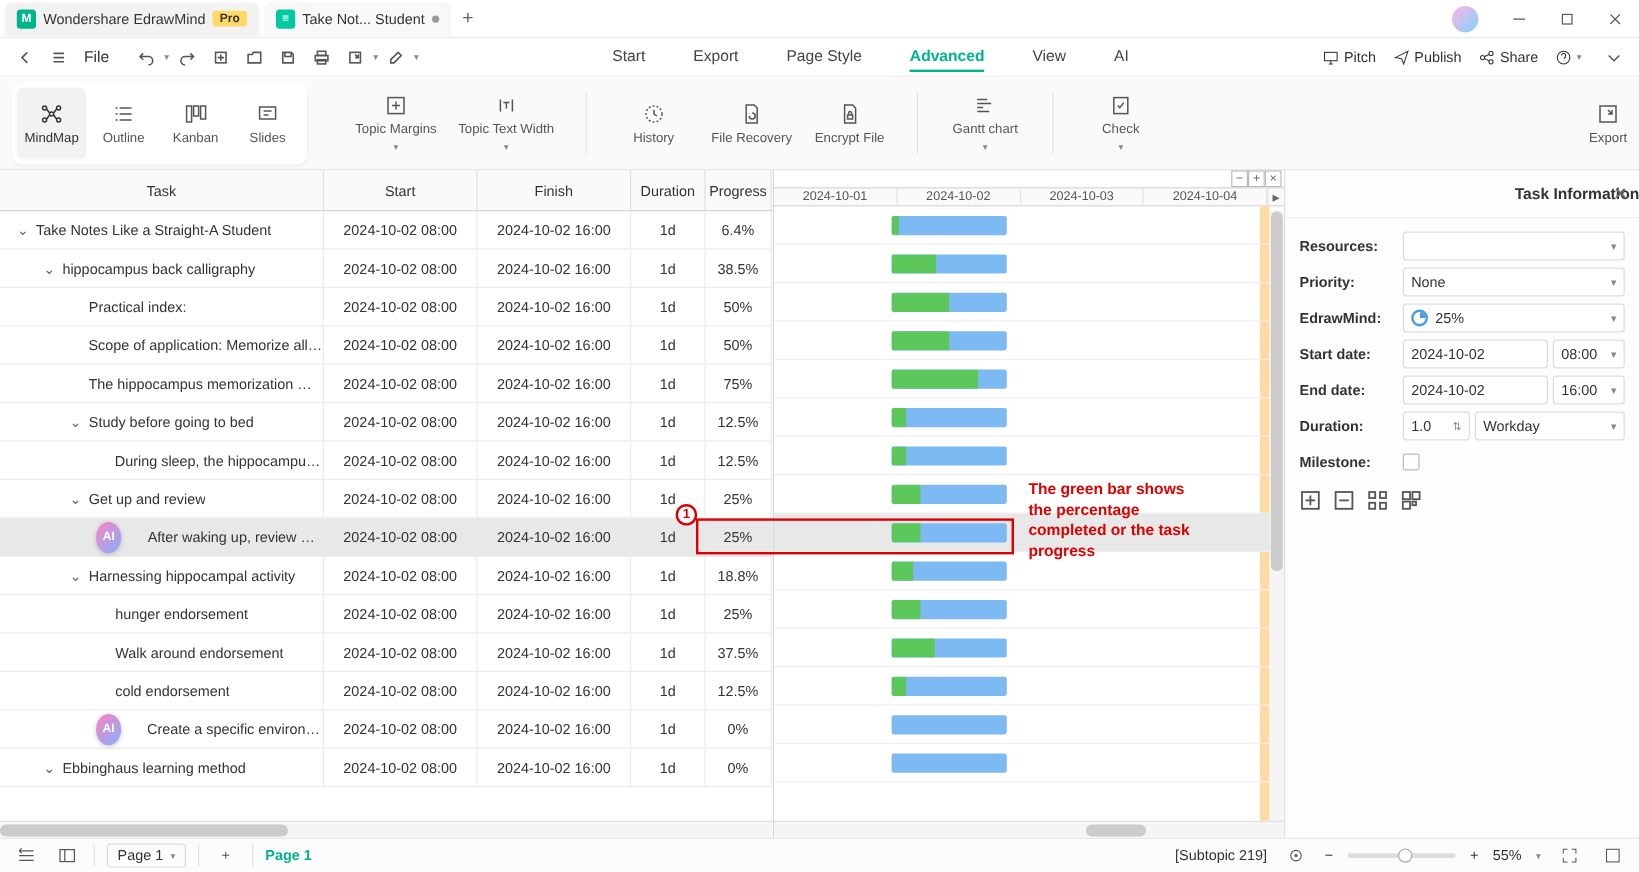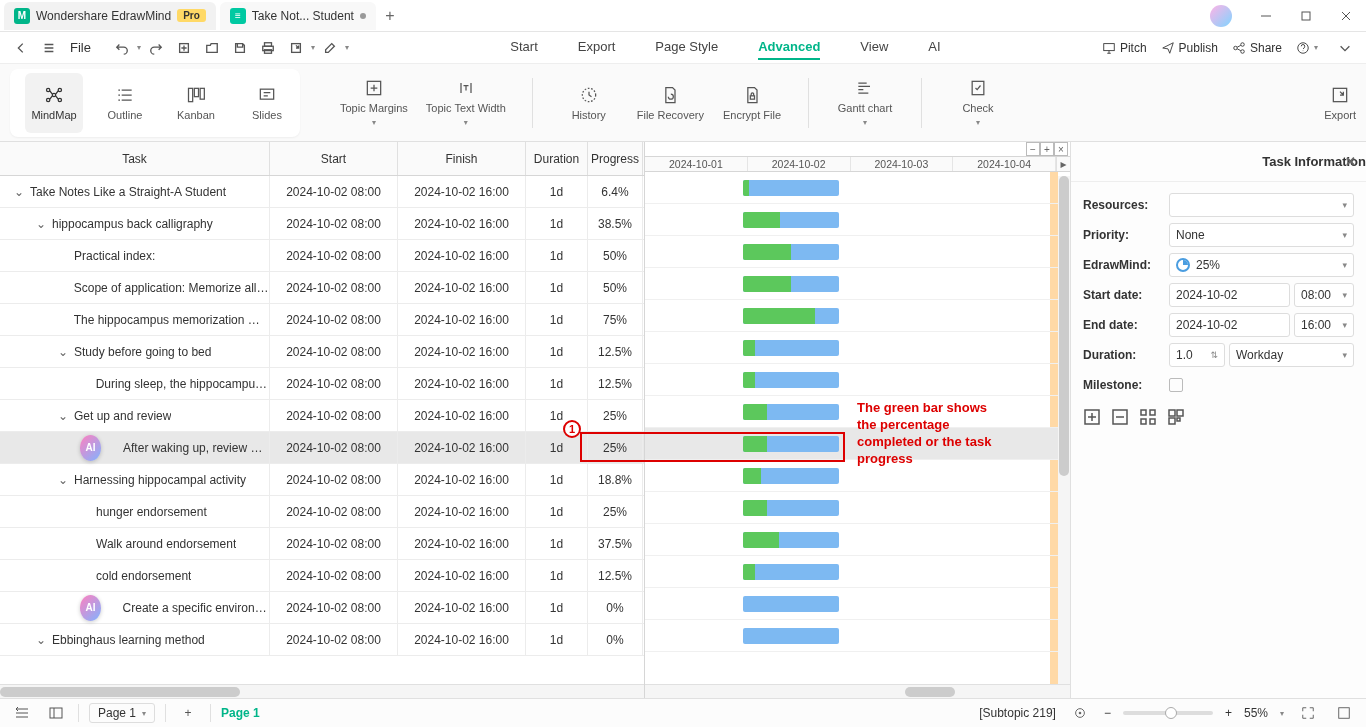--- a/index.html
+++ b/index.html
@@ -26,21 +26,21 @@
 .menu-tabs { margin-left: auto; margin-right: auto; display: flex; gap: 40px; }
 .menu-tab { font-size: 13px; color: #444; padding: 4px 0; cursor: pointer; }
 .menu-tab.active { color: #00b589; border-bottom: 2px solid #00b589; font-weight: 600; }
 .right-actions { display: flex; gap: 14px; align-items: center; color: #333; font-size: 12px; }
 .ra-item { display: flex; align-items: center; gap: 4px; }
 .ra-item svg { width: 14px; height: 14px; stroke: currentColor; fill: none; }
 
 
 .ribbon { height: 78px; background: #fafafa; display: flex; align-items: center; padding: 4px 10px; border-bottom: 1px solid #e0e0e0; }
 .view-modes { background: #fff; border-radius: 8px; padding: 4px; display: flex; gap: 2px; box-shadow: 0 1px 2px rgba(0,0,0,.05); }
-.vm-btn { width: 58px; height: 60px; display: flex; flex-direction: column; align-items: center; justify-content: center; gap: 4px; border-radius: 6px; color: #555; font-size: 11px; margin-left: 11px; }
+.vm-btn { width: 58px; height: 60px; display: flex; flex-direction: column; align-items: center; justify-content: center; gap: 4px; border-radius: 6px; color: #555; font-size: 11px; }
 .vm-btn.active { background: #f2f2f2; color: #333; }
 .vm-btn svg { width: 20px; height: 20px; stroke: currentColor; fill: none; stroke-width: 1.5; }
 .ribbon-grp { display: flex; gap: 18px; margin-left: 40px; }
 .rg-btn { display: flex; flex-direction: column; align-items: center; justify-content: center; gap: 4px; color: #555; font-size: 11px; min-width: 60px; }
 .rg-btn svg { width: 20px; height: 20px; stroke: currentColor; fill: none; stroke-width: 1.5; }
 .rg-sep { width: 1px; height: 50px; background: #e0e0e0; margin: 0 8px; }
 .export-btn { margin-left: auto; display: flex; flex-direction: column; align-items: center; gap: 4px; color: #555; font-size: 11px; }
 .drop-caret { font-size: 8px; color: #888; }
 
 

